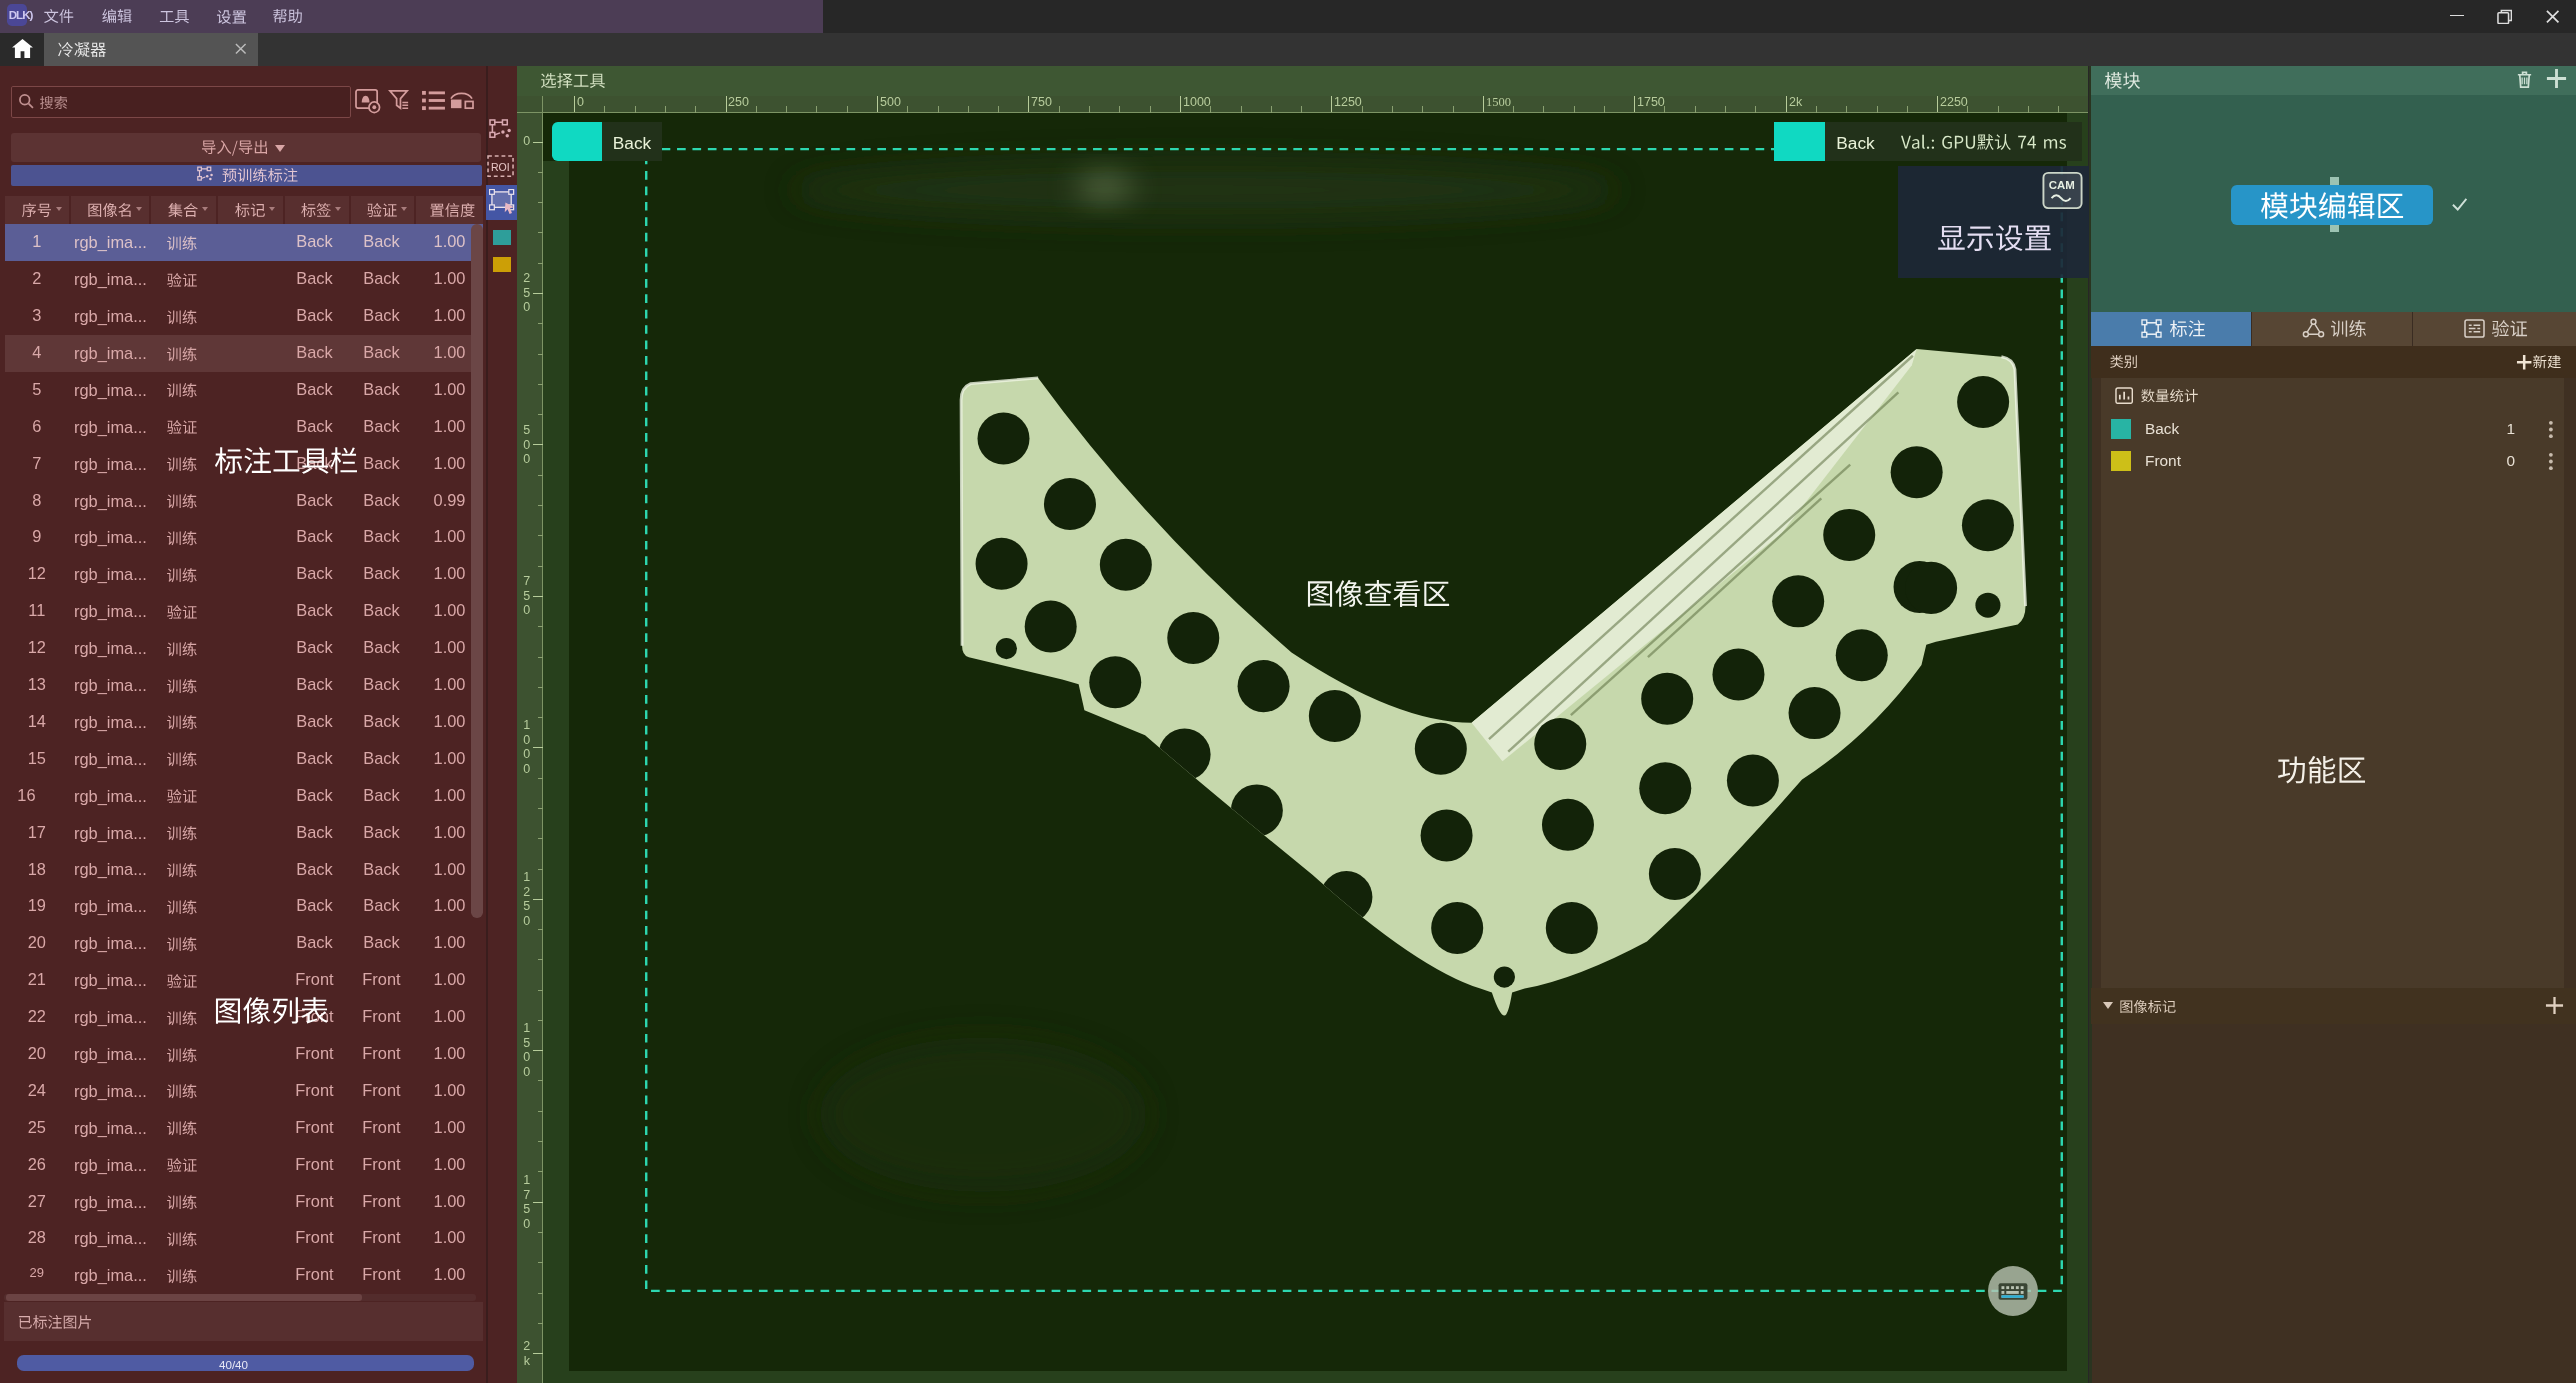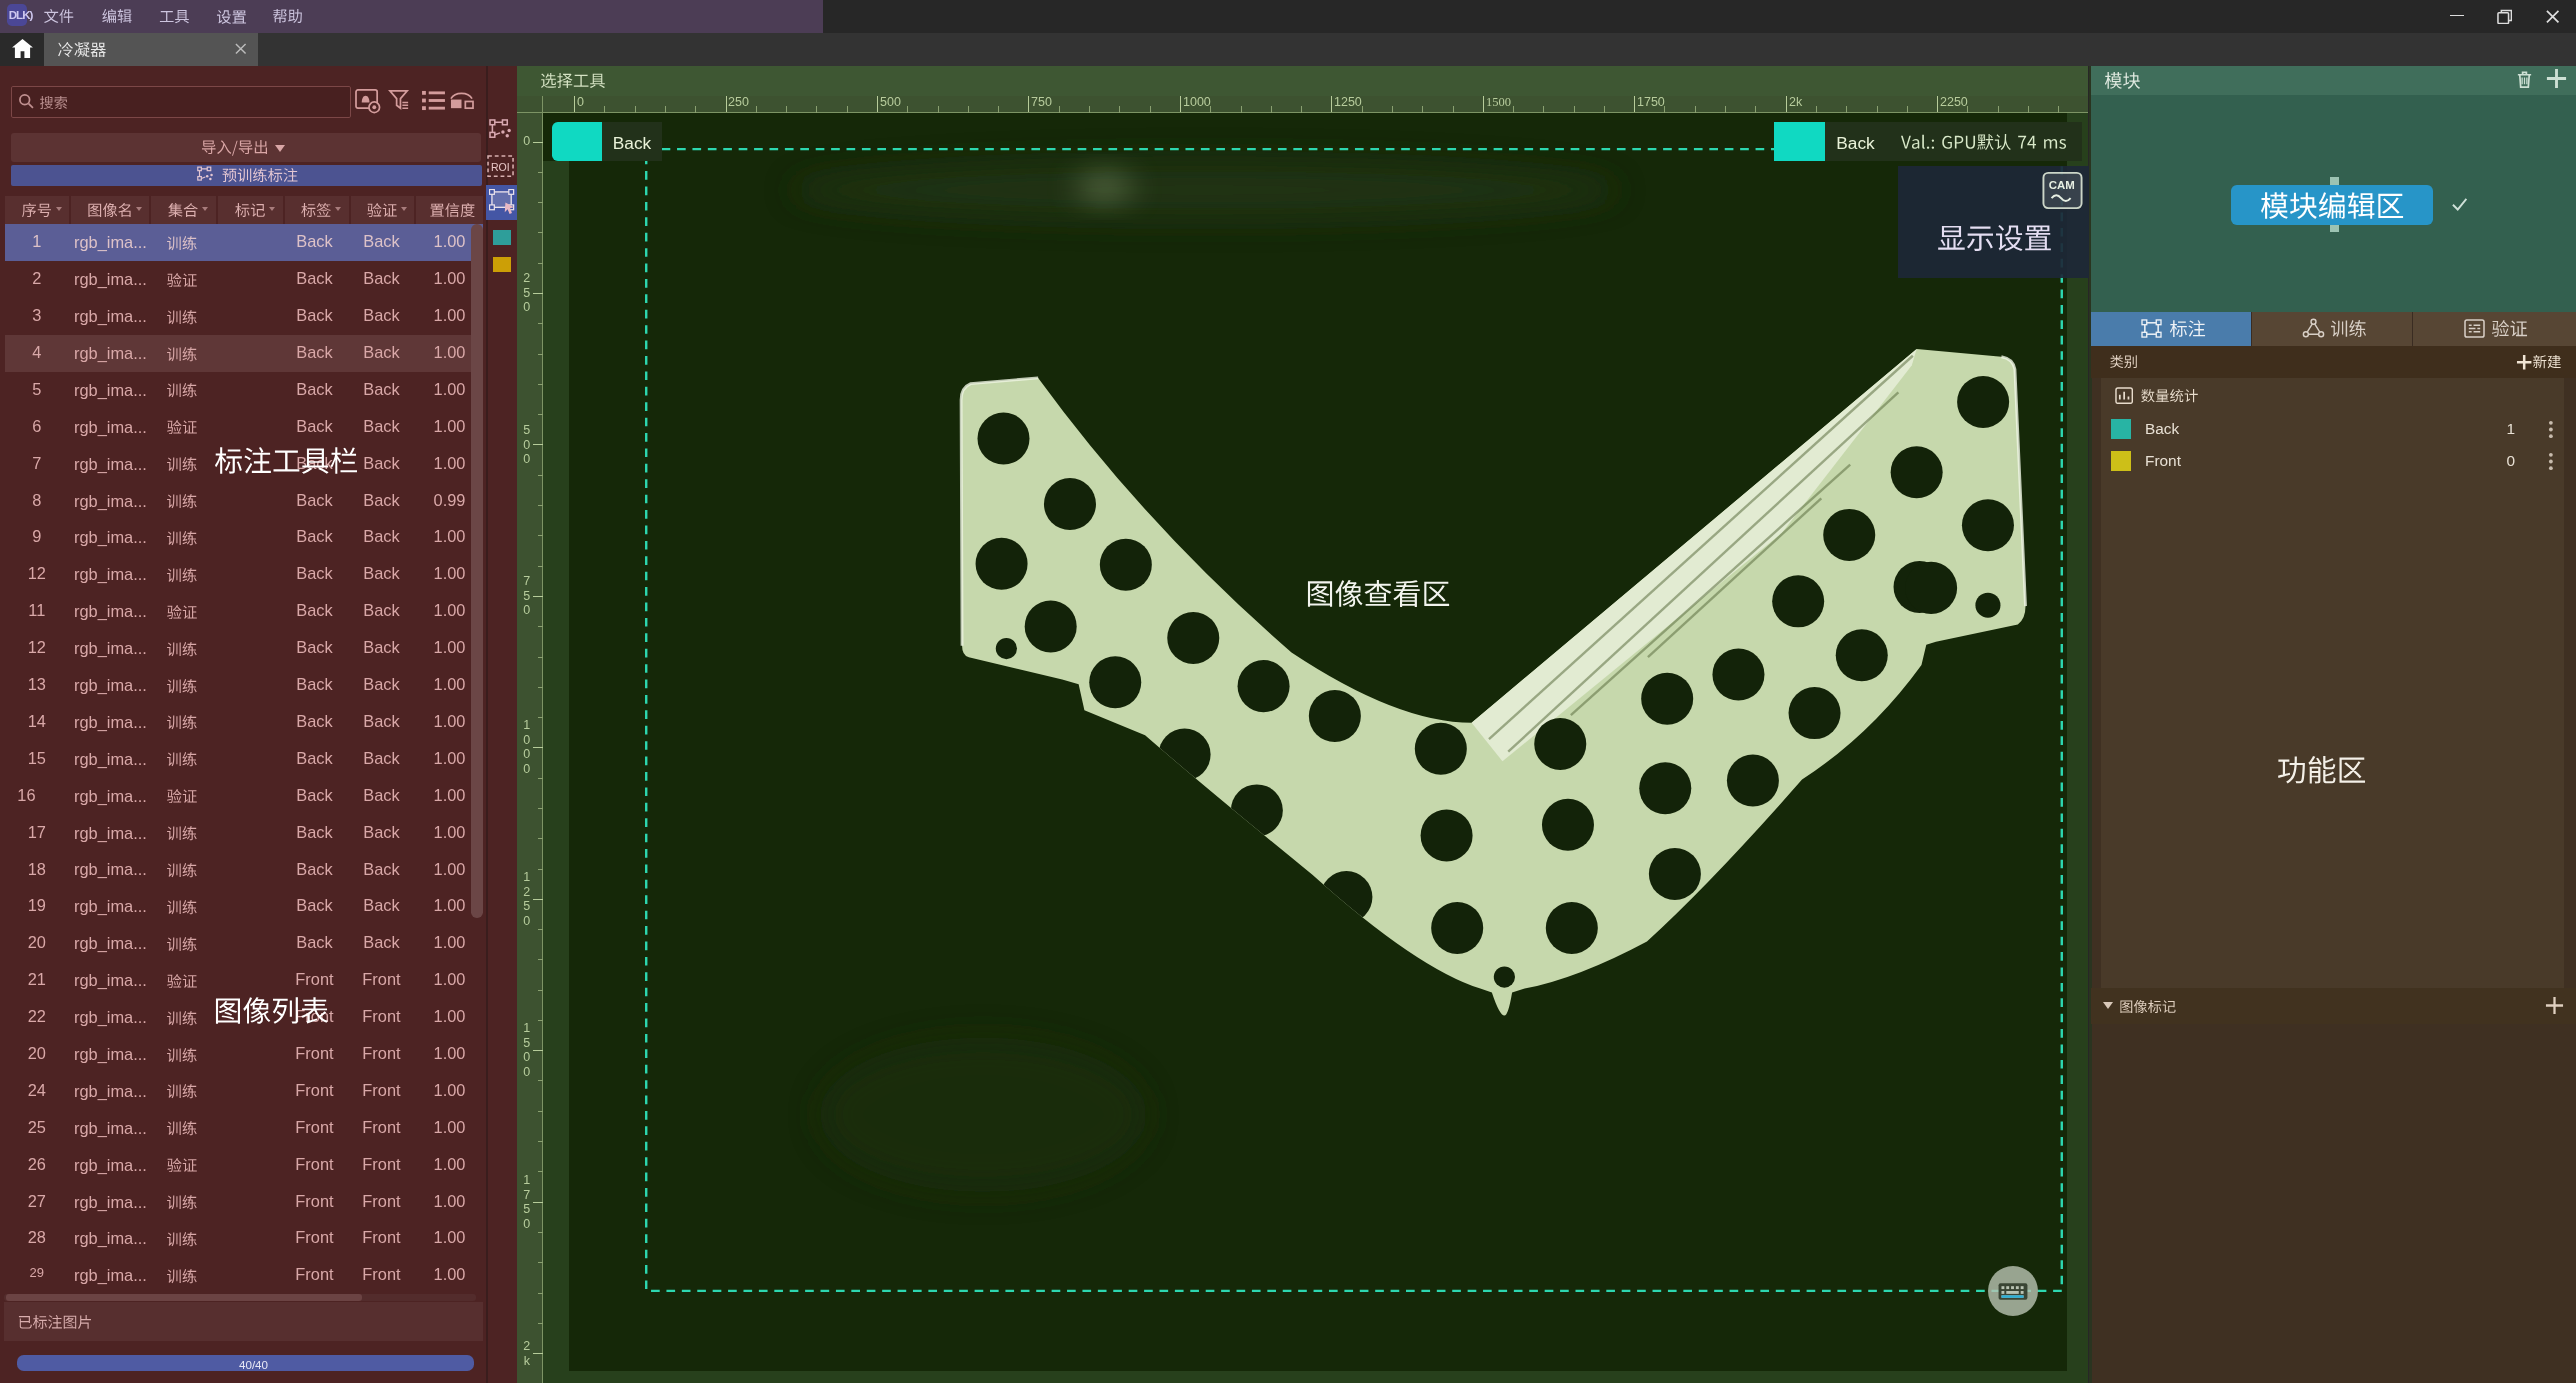--- a/index.html
+++ b/index.html
@@ -373,21 +373,21 @@
 <div class="a" style="left:343px;top:1265px;width:77px;text-align:center;font-size:16.4px;color:#d9a8a8;">Front</div>
 <div class="a" style="left:414px;top:1265px;width:71px;text-align:center;font-size:16.4px;color:#d9a8a8;">1.00</div>
 <div class="a" style="left:471px;top:224px;width:11.6px;height:694px;background:#6b4646;border-radius:5.8px;"></div>
 <div class="a" style="left:3.9px;top:1294px;width:472px;height:6.7px;background:#532c2c;border-radius:2.9px;"></div>
 <div class="a" style="left:5.8px;top:1294px;width:356px;height:6.7px;background:#6b4343;border-radius:2.9px;"></div>
 <div class="a" style="left:3.9px;top:1302px;width:479px;height:39px;background:#572f2f;"></div>
 <svg style="position:absolute;left:18.3px;top:1314px;" width="74" height="16" viewBox="0 0 76.6 16.4">
     <path transform="translate(-0.44,14.08)" fill="#d9aeae" d="M2.3 -9.4H3.4V-1.6Q3.4 -1.1 3.6 -0.8Q3.8 -0.5 4.2 -0.4Q4.7 -0.3 5.5 -0.3Q5.7 -0.3 6.3 -0.3Q6.9 -0.3 7.6 -0.3Q8.4 -0.3 9.1 -0.3Q9.9 -0.3 10.5 -0.3Q11.1 -0.3 11.4 -0.3Q12 -0.3 12.4 -0.5Q12.8 -0.6 13.1 -0.9Q13.3 -1.3 13.4 -1.9Q13.5 -2.4 13.6 -3.4Q13.7 -3.3 13.9 -3.2Q14.2 -3.1 14.4 -3Q14.6 -2.9 14.8 -2.9Q14.6 -1.8 14.5 -1.1Q14.3 -0.4 13.9 0Q13.6 0.4 13 0.6Q12.4 0.8 11.4 0.8Q11.2 0.8 10.8 0.8Q10.4 0.8 9.7 0.8Q9.1 0.8 8.5 0.8Q7.8 0.8 7.2 0.8Q6.6 0.8 6.2 0.8Q5.7 0.8 5.6 0.8Q4.3 0.8 3.6 0.6Q2.9 0.4 2.6 -0.1Q2.3 -0.6 2.3 -1.6ZM2.9 -6.8H12V-5.7H2.9ZM1.4 -12.1H12.8V-4.9H11.6V-10.9H1.4Z M22.7 -11.8H29.5V-10.7H22.7ZM22 -8.1H30.3V-7H22ZM25.4 -7.6H26.5V-0.3Q26.5 0.2 26.4 0.5Q26.3 0.8 25.9 1Q25.6 1.1 25.1 1.1Q24.5 1.2 23.7 1.2Q23.7 0.9 23.6 0.6Q23.5 0.2 23.3 -0Q23.9 0 24.4 0Q24.9 0 25.1 0Q25.2 -0 25.3 -0.1Q25.4 -0.1 25.4 -0.3ZM27.6 -5 28.6 -5.3Q29 -4.6 29.3 -3.7Q29.7 -2.9 29.9 -2.1Q30.2 -1.3 30.3 -0.6L29.3 -0.2Q29.1 -0.9 28.9 -1.7Q28.6 -2.5 28.3 -3.4Q27.9 -4.3 27.6 -5ZM23.1 -5.3 24.2 -5.1Q23.9 -4.2 23.6 -3.3Q23.3 -2.4 22.9 -1.6Q22.5 -0.9 22.1 -0.3Q22 -0.4 21.8 -0.5Q21.6 -0.6 21.5 -0.7Q21.3 -0.8 21.1 -0.9Q21.8 -1.7 22.3 -2.9Q22.8 -4.1 23.1 -5.3ZM16.3 -9.7H21.8V-8.6H16.3ZM18.6 -13H19.8V1.2H18.6ZM18.5 -9.1 19.3 -8.8Q19.1 -8 18.8 -7.1Q18.5 -6.1 18.1 -5.2Q17.8 -4.3 17.4 -3.6Q17 -2.8 16.5 -2.2Q16.5 -2.4 16.3 -2.6Q16.2 -2.8 16.1 -3Q16 -3.2 15.9 -3.3Q16.4 -4 16.9 -4.9Q17.4 -5.9 17.8 -7Q18.3 -8.1 18.5 -9.1ZM19.7 -8.3Q19.9 -8.2 20.2 -7.8Q20.5 -7.4 20.8 -7Q21.2 -6.5 21.5 -6.1Q21.8 -5.8 21.9 -5.6L21.2 -4.7Q21 -4.9 20.8 -5.4Q20.5 -5.8 20.2 -6.3Q19.9 -6.8 19.6 -7.2Q19.3 -7.6 19.1 -7.8Z M36.8 -5.5H45V-4.4H36.8ZM35.7 -0.4H45.9V0.8H35.7ZM36.2 -10.1H45.5V-9H36.2ZM40.3 -9.4H41.5V0.2H40.3ZM32.5 -12 33.1 -12.8Q33.6 -12.6 34.2 -12.3Q34.7 -12 35.2 -11.7Q35.7 -11.5 36.1 -11.2L35.4 -10.3Q35.1 -10.5 34.6 -10.8Q34.1 -11.1 33.5 -11.5Q33 -11.8 32.5 -12ZM31.7 -7.7 32.3 -8.6Q32.8 -8.4 33.3 -8.1Q33.9 -7.8 34.3 -7.5Q34.8 -7.2 35.2 -7L34.5 -6Q34.2 -6.3 33.7 -6.6Q33.2 -6.9 32.7 -7.2Q32.1 -7.5 31.7 -7.7ZM32.1 0.3Q32.5 -0.3 33 -1.1Q33.6 -2 34.1 -2.9Q34.6 -3.8 35.1 -4.7L35.9 -4Q35.5 -3.1 35 -2.2Q34.5 -1.4 34 -0.5Q33.5 0.3 33.1 1.1ZM39.5 -12.7 40.5 -13.1Q41 -12.5 41.3 -11.8Q41.7 -11.1 41.9 -10.6L40.8 -10.1Q40.6 -10.6 40.3 -11.4Q39.9 -12.1 39.5 -12.7Z M47.8 -12.3H60.7V1.2H59.6V-11.3H48.9V1.2H47.8ZM48.5 -0.4H60.2V0.6H48.5ZM52.3 -4.3 52.8 -5Q53.4 -4.9 54.1 -4.7Q54.8 -4.5 55.4 -4.3Q56 -4.1 56.5 -3.9L56 -3.1Q55.6 -3.3 54.9 -3.5Q54.3 -3.8 53.6 -4Q52.9 -4.2 52.3 -4.3ZM52.9 -11 53.9 -10.6Q53.5 -9.9 52.9 -9.3Q52.3 -8.6 51.6 -8Q50.9 -7.4 50.3 -7Q50.2 -7.1 50.1 -7.2Q49.9 -7.4 49.8 -7.5Q49.6 -7.6 49.5 -7.7Q50.5 -8.3 51.4 -9.2Q52.3 -10 52.9 -11ZM57.1 -9.7H57.3L57.4 -9.8L58.1 -9.4Q57.5 -8.4 56.6 -7.6Q55.6 -6.8 54.5 -6.2Q53.4 -5.6 52.1 -5.1Q50.9 -4.7 49.8 -4.4Q49.7 -4.6 49.6 -4.7Q49.5 -4.9 49.4 -5.1Q49.3 -5.3 49.2 -5.4Q50.3 -5.6 51.5 -6Q52.7 -6.4 53.8 -6.9Q54.9 -7.5 55.7 -8.1Q56.6 -8.8 57.1 -9.6ZM52.2 -8.9Q52.9 -8.1 54 -7.4Q55.1 -6.7 56.5 -6.2Q57.9 -5.7 59.3 -5.5Q59.1 -5.3 58.9 -5.1Q58.7 -4.8 58.6 -4.6Q57.2 -4.9 55.8 -5.5Q54.5 -6 53.3 -6.8Q52.1 -7.6 51.4 -8.5ZM52.6 -9.7H57.4V-8.8H51.9ZM50.8 -2.4 51.3 -3.1Q52.1 -3.1 53 -2.9Q53.8 -2.8 54.7 -2.6Q55.5 -2.4 56.3 -2.2Q57 -2 57.6 -1.8L57.1 -0.9Q56.3 -1.2 55.3 -1.5Q54.2 -1.8 53 -2Q51.8 -2.2 50.8 -2.4Z M65.4 -9H76V-7.8H65.4ZM70.4 -13H71.6V-8.5H70.4ZM64.8 -12.6H66V-7.5Q66 -6.3 65.9 -5.1Q65.8 -4 65.6 -2.9Q65.3 -1.7 64.8 -0.7Q64.3 0.3 63.5 1.3Q63.4 1.1 63.2 1Q63.1 0.8 62.9 0.6Q62.7 0.5 62.6 0.4Q63.6 -0.7 64 -2Q64.5 -3.3 64.7 -4.7Q64.8 -6.1 64.8 -7.5ZM65.3 -5.3H73.6V1.2H72.4V-4.1H65.3Z"></path>
   </svg>
 <div class="a" style="left:17.3px;top:1355px;width:457px;height:16.4px;background:#4f5ba3;border-radius:6.7px;"></div>
-<div class="a" style="left:25px;top:1358px;width:457px;text-align:center;font-size:11.6px;color:#e8e8f4;">40/40</div>
+<div class="a" style="left:5px;top:1358px;width:457px;text-align:center;font-size:11.6px;color:#e8e8f4;">40/40</div>
 <svg class="a" style="left:489px;top:119px;" width="25" height="23" viewBox="0 0 26 24">
 <rect x="1" y="1" width="5" height="5" fill="none" stroke="#d8a8b0" stroke-width="1.6"></rect>
 <rect x="1" y="14" width="5" height="5" fill="none" stroke="#d8a8b0" stroke-width="1.6"></rect>
 <rect x="14" y="1" width="5" height="5" fill="none" stroke="#d8a8b0" stroke-width="1.6"></rect>
 <path d="M6 3.5H14M3.5 6V14M6 16.5l5.5-2" fill="none" stroke="#d8a8b0" stroke-width="1.6"></path>
 <circle cx="14.5" cy="13.5" r="1.8" fill="#d8a8b0"></circle>
     <circle cx="19" cy="17.5" r="1.8" fill="#d8a8b0"></circle>
     <circle cx="21" cy="12" r="1.8" fill="#d8a8b0"></circle>
   </svg>
 <svg class="a" style="left:487px;top:155px;" width="29" height="25" viewBox="0 0 30 26">

